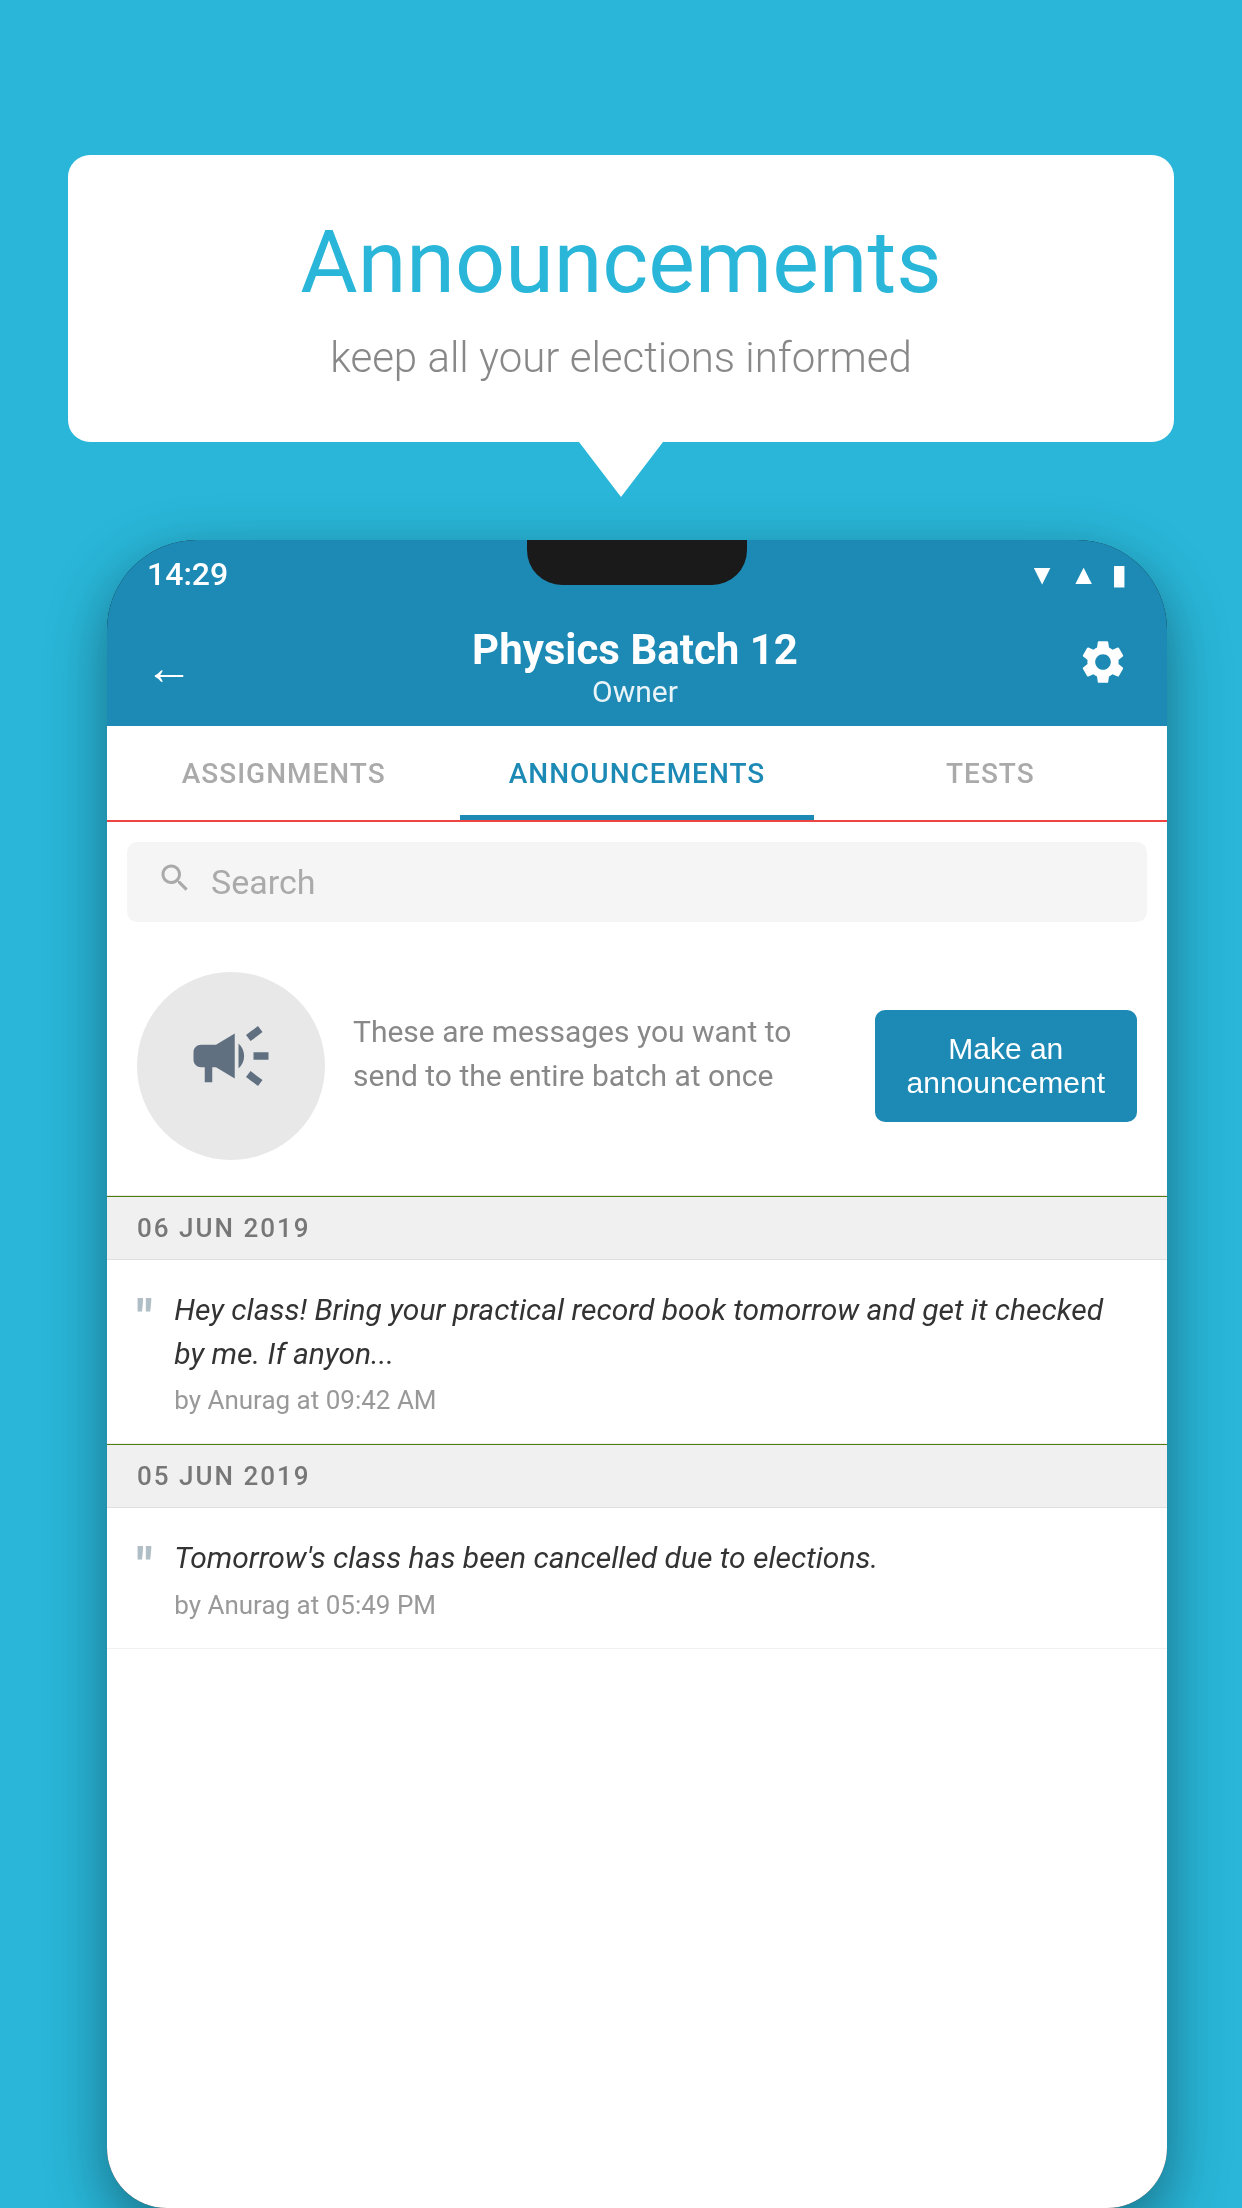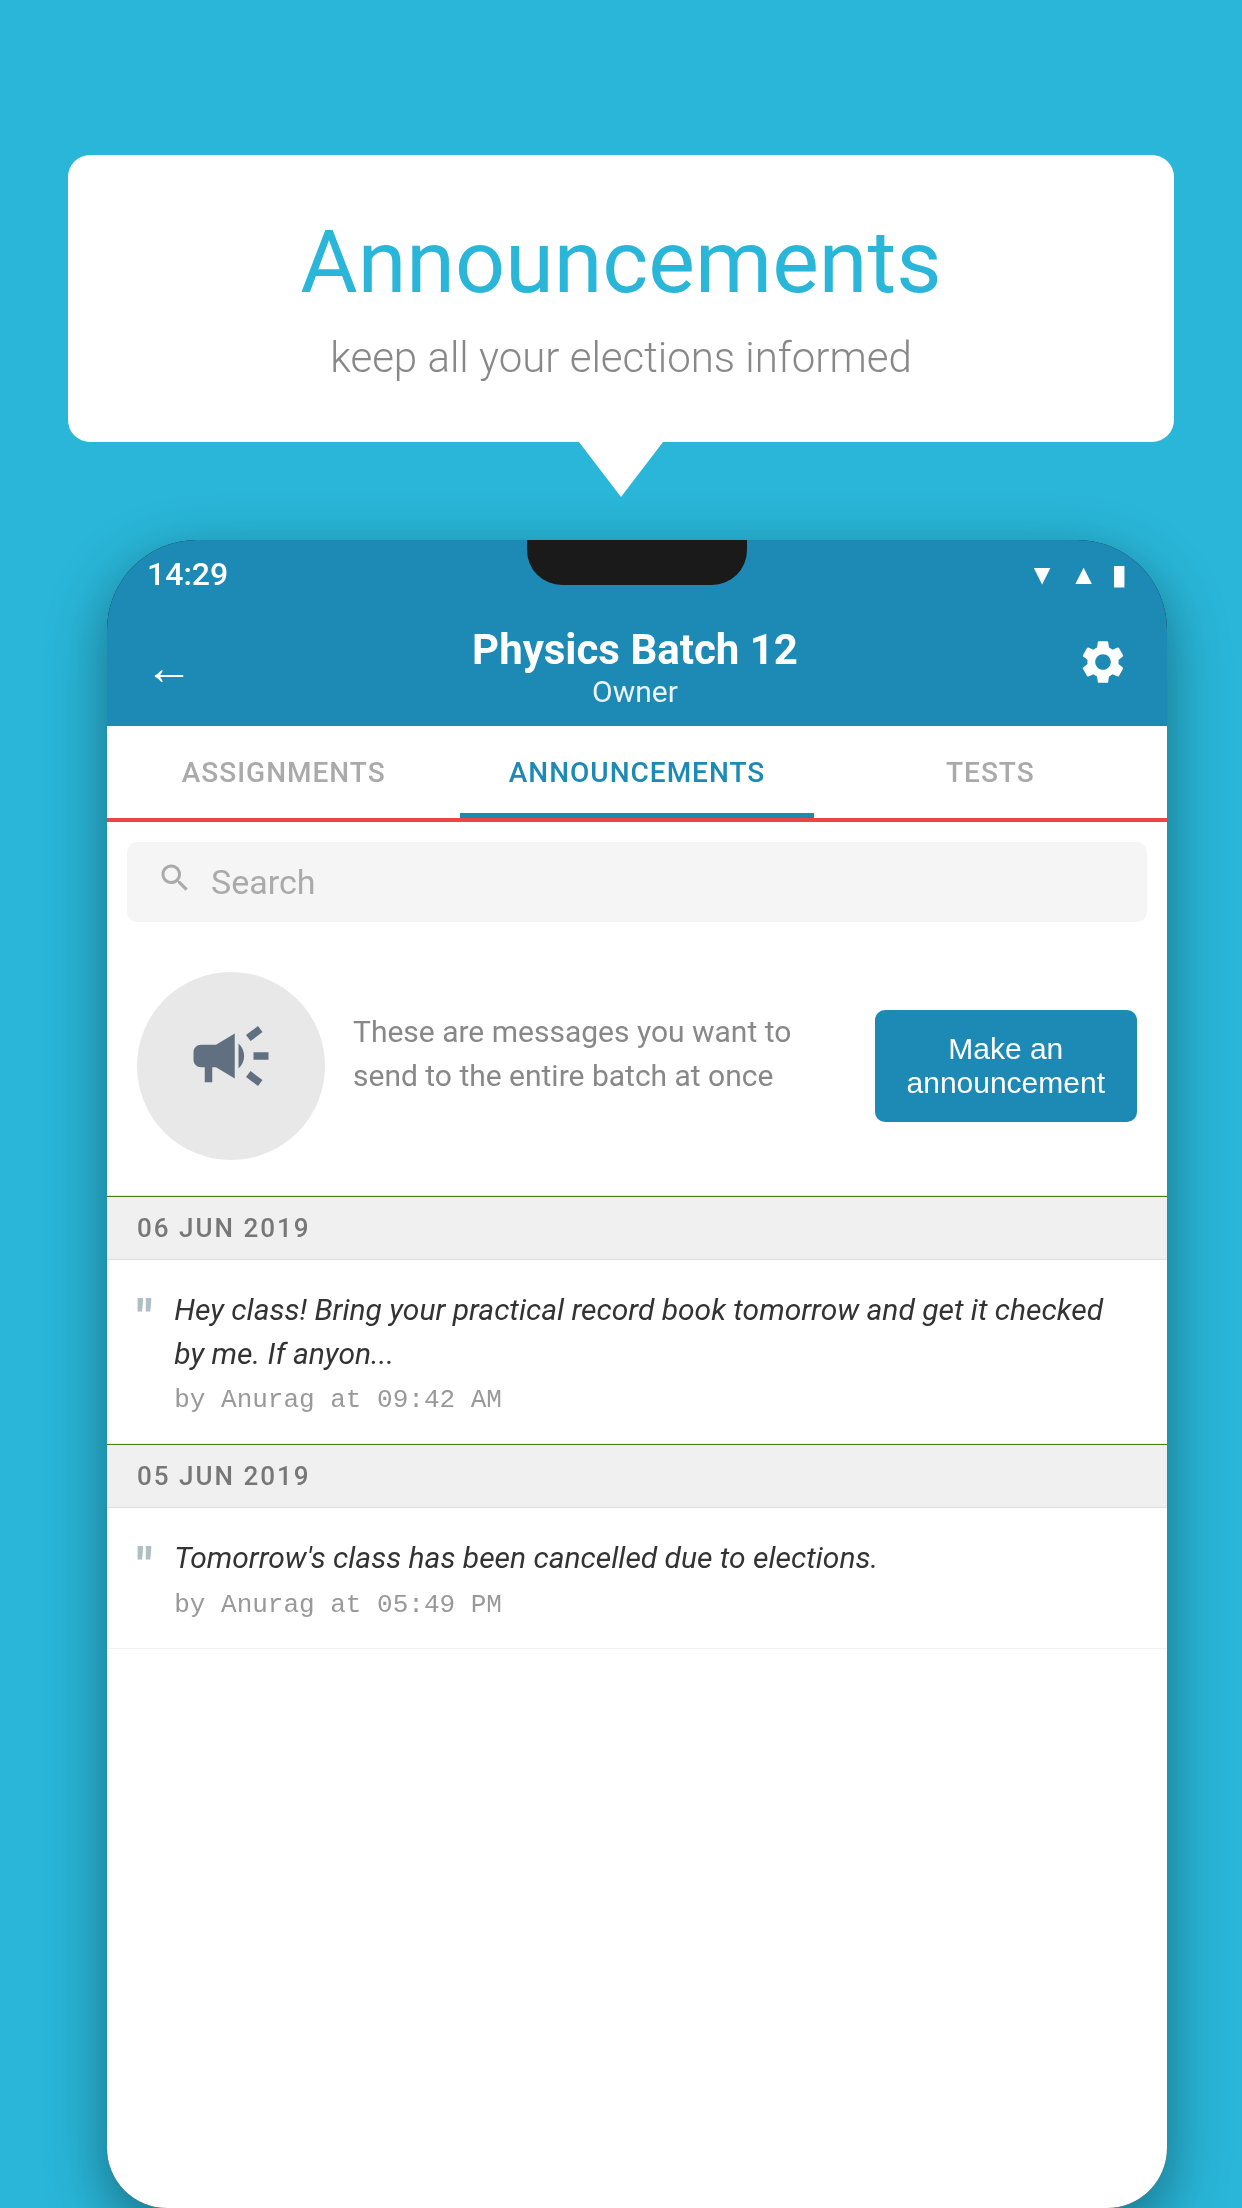--- a/index.html
+++ b/index.html
@@ -145,21 +145,21 @@
       color: white;
       font-size: 44px;
     }
 
     
     .tab-bar {
       background: white;
       height: 96px;
       display: flex;
       align-items: stretch;
-      border-bottom: 4px solid #ef4444;
+      border-bottom: 2px solid #ef4444;
     }
 
     .tab-item {
       flex: 1;
       display: flex;
       align-items: center;
       justify-content: center;
       font-size: 28px;
       font-weight: 500;
       color: #aaa;
@@ -303,21 +303,20 @@
       color: #333;
       font-size: 30px;
       font-style: italic;
       line-height: 1.45;
       margin-bottom: 10px;
     }
 
     .announcement-meta {
       color: #999;
       font-size: 26px;
-      font-family: Liberation Mono, monospace;
     }
 
     
     .gear-svg {
       width: 52px;
       height: 52px;
       fill: white;
     }
   </style>
 </head>

